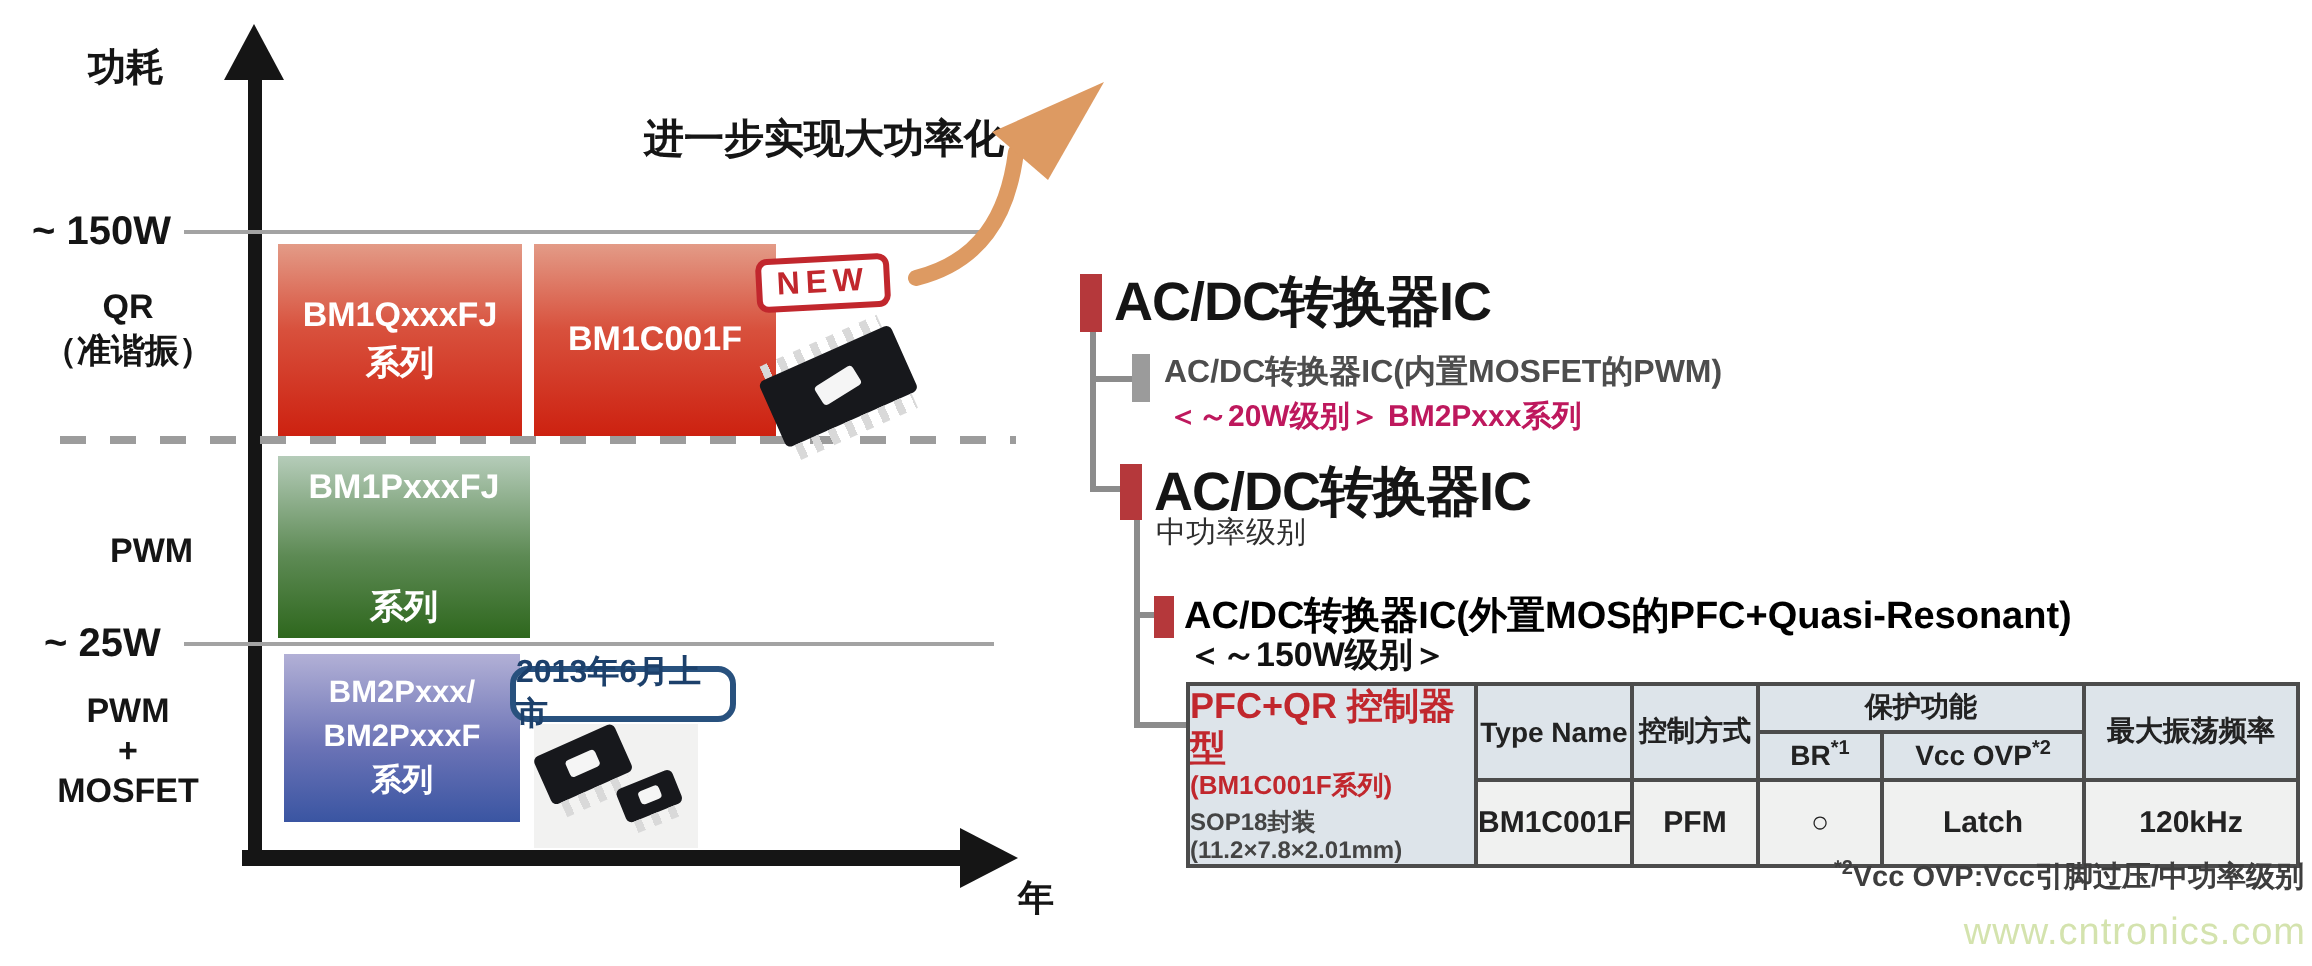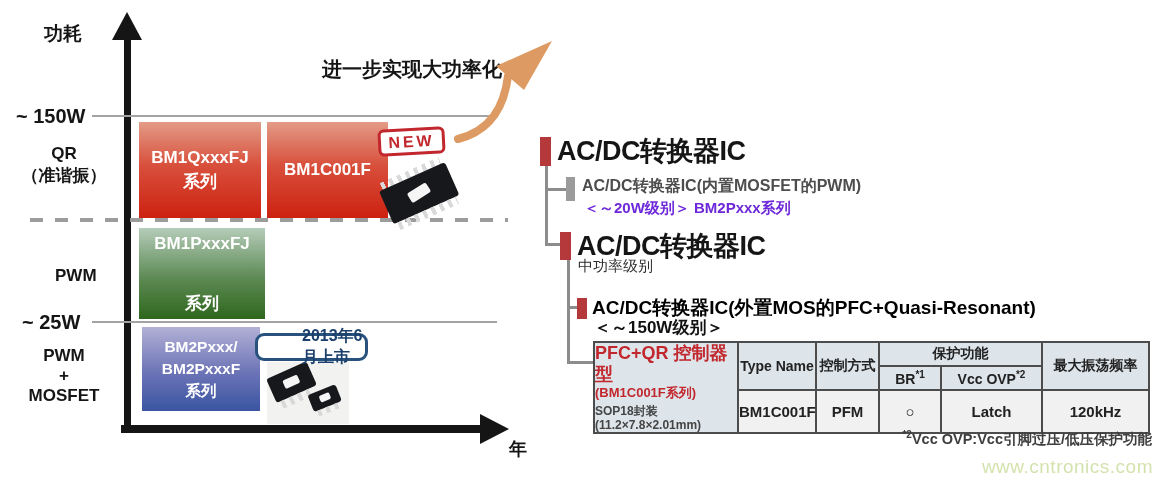--- a/index.html
+++ b/index.html
@@ -22,36 +22,36 @@
   .box-red   { background:linear-gradient(180deg,#e39b87 0%, #d8503c 45%, #cd2110 100%); }
   .box-green { background:linear-gradient(180deg,#b5ccb9 0%, #5d8a54 55%, #2e671d 100%);gap:36px; }
   .box-blue  { background:linear-gradient(180deg,#b2b0d6 0%, #6b73b6 55%, #3a55a2 100%); }
 
   .axis-label { color:#151515; font-weight:bold; }
 
   .new-badge { border:3px solid #c1272d; border-radius:6px; background:#fff; color:#c1272d;
     font-weight:bold; font-size:16px; letter-spacing:3px; display:flex; align-items:center;
     justify-content:center; transform:rotate(-3deg); }
   .launch-badge { border:3px solid #28517e; border-radius:9px; background:#fff; color:#1c406b;
-    font-weight:bold; font-size:16px; display:flex; align-items:center; justify-content:center; z-index:5;padding-left:44px; }
+    font-weight:bold; font-size:16px; display:flex; align-items:center; justify-content:center; z-index:5; }
 
   
   .chip-body { background:#17181c; border-radius:3px; position:relative; }
   .chip-label { position:absolute; background:#f5f5f5; border-radius:2px; }
   .pin-row { background:repeating-linear-gradient(90deg,#d9d9d9 0 4px, transparent 4px 9px); }
   .dip-panel { background:#f2f2f1; }
 
   
   .tree-line { background:#8c8c8c; }
   .tree-bar-red { background:#b5383b; }
   .tree-bar-gray { background:#9b9b9b; }
   .tree-title-lg { font-size:27px; font-weight:bold; color:#151515; letter-spacing:-0.5px; white-space:nowrap; }
   .tree-title-md { font-size:16px; font-weight:bold; color:#4d4d4d; white-space:nowrap; }
   .tree-title-sm { font-size:19px; font-weight:bold; color:#000000; white-space:nowrap; }
-  .tree-sub-gray { font-size:15px; font-weight:bold; color:#6d28d9; white-space:nowrap; }
+  .tree-sub-gray { font-size:15px; font-weight:bold; color:#be185d; white-space:nowrap; }
   .tree-sub-dark { font-size:15px; font-weight:normal; color:#2e2e2e; white-space:nowrap; }
   .tree-sub-big  { font-size:17px; font-weight:bold; color:#111; white-space:nowrap; }
 
   
   table.spec { border-collapse:collapse; table-layout:fixed; width:555px;padding-left:40px; }
   table.spec th, table.spec td { border:2px solid #4c4c4c; padding:0; }
   table.spec th { background:#dde4ea; font-size:14px; font-weight:bold; color:#222; text-align:center; }
   table.spec td.val { background:#f0f1f0; font-size:15px; font-weight:600; color:#222; text-align:center; }
   td.prod-cell { background:#dde4ea; vertical-align:middle; padding:3px 7px; }
   .prod-title { font-size:18px; font-weight:bold; color:#c1272d; line-height:21px; }
@@ -197,18 +197,18 @@
       <td class="val">BM1C001F</td>
       <td class="val">PFM</td>
       <td class="val">○</td>
       <td class="val">Latch</td>
       <td class="val">120kHz</td>
     </tr>
   </tbody>
     </table>
 
   <div class="abs footnotes" style="left:680px; top:427px; width:472px;">
-    <div><sup class="fn">*2</sup><span>Vcc OVP:Vcc引脚过压/低压保护功能</span></div>
+    <div><sup class="fn">*2</sup><span>Vcc OVP:Vcc引脚过压/中功率级别</span></div>
   </div>
 
   <div class="abs watermark" style="left:955px; top:456px; width:198px;">www.cntronics.com</div>
 
 </div>
 
 </body></html>

